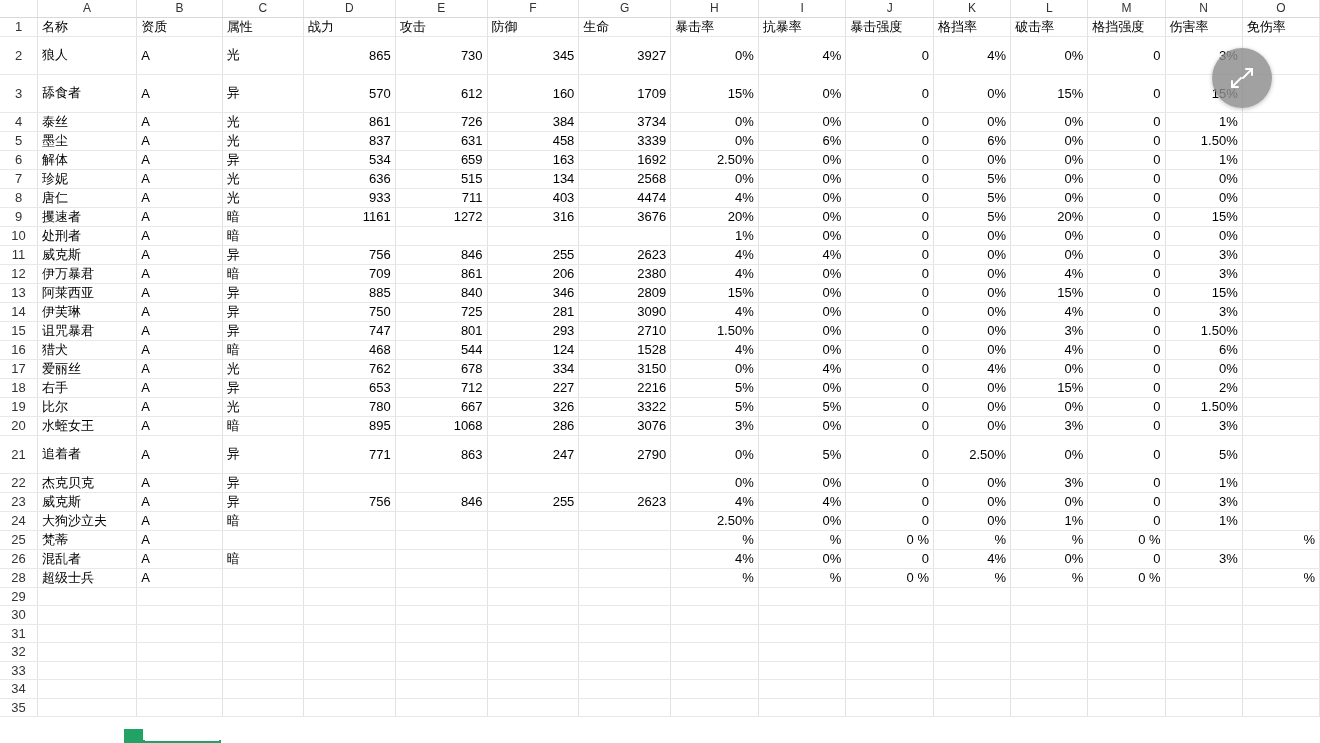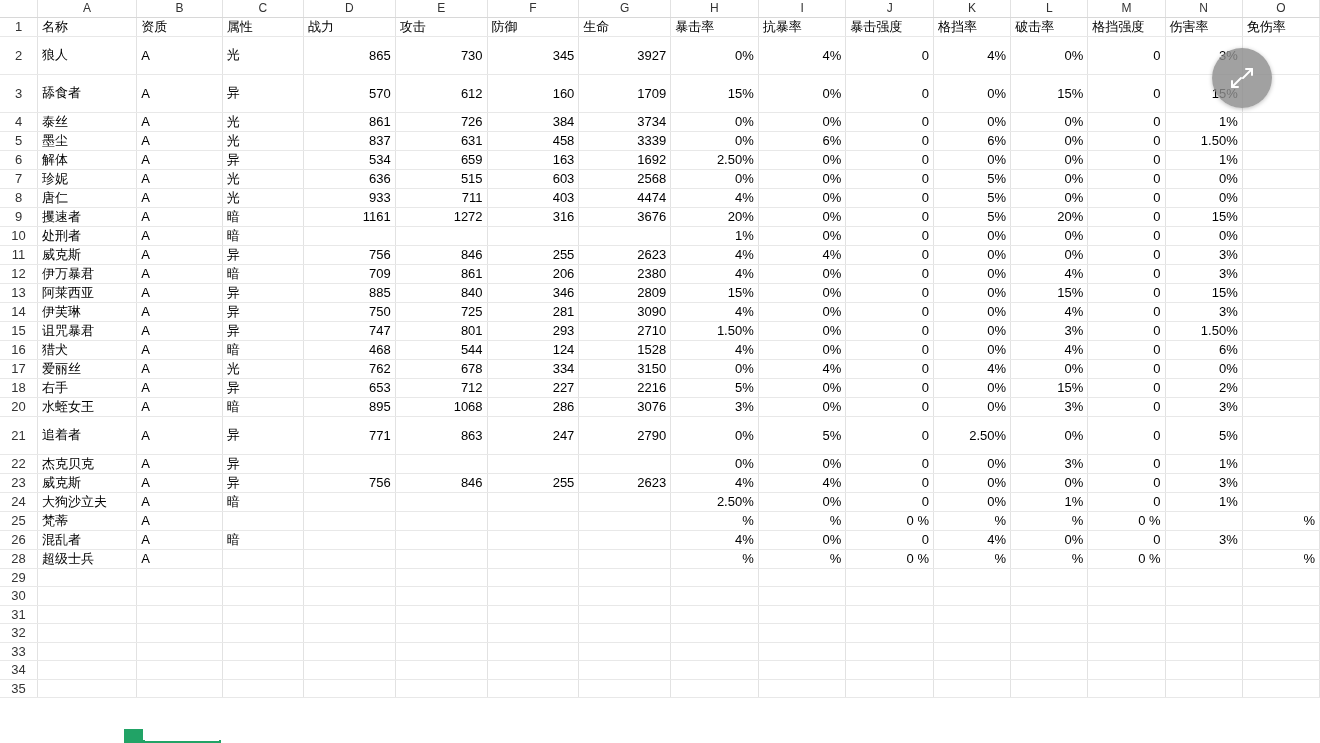--- a/index.html
+++ b/index.html
@@ -271,21 +271,21 @@
           <td class="num">1%</td>
           <td class="num"></td>
         </tr>
         <tr style="height: 18.5px;">
           <td class="rownum">7</td>
           <td class="txt">珍妮</td>
           <td class="txt">A</td>
           <td class="txt">光</td>
           <td class="num">636</td>
           <td class="num">515</td>
-          <td class="num">603</td>
+          <td class="num">134</td>
           <td class="num">2568</td>
           <td class="num">0%</td>
           <td class="num">0%</td>
           <td class="num">0</td>
           <td class="num">5%</td>
           <td class="num">0%</td>
           <td class="num">0</td>
           <td class="num">0%</td>
           <td class="num"></td>
         </tr>
@@ -478,20 +478,38 @@
           <td class="num">712</td>
           <td class="num">227</td>
           <td class="num">2216</td>
           <td class="num">5%</td>
           <td class="num">0%</td>
           <td class="num">0</td>
           <td class="num">0%</td>
           <td class="num">15%</td>
           <td class="num">0</td>
           <td class="num">2%</td>
+          <td class="num"></td>
+        </tr>
+        <tr style="height: 18.5px;">
+          <td class="rownum">19</td>
+          <td class="txt">比尔</td>
+          <td class="txt">A</td>
+          <td class="txt">光</td>
+          <td class="num">780</td>
+          <td class="num">667</td>
+          <td class="num">326</td>
+          <td class="num">3322</td>
+          <td class="num">5%</td>
+          <td class="num">5%</td>
+          <td class="num">0</td>
+          <td class="num">0%</td>
+          <td class="num">0%</td>
+          <td class="num">0</td>
+          <td class="num">1.50%</td>
           <td class="num"></td>
         </tr>
         <tr style="height: 18.5px;">
           <td class="rownum">20</td>
           <td class="txt">水蛭女王</td>
           <td class="txt">A</td>
           <td class="txt">暗</td>
           <td class="num">895</td>
           <td class="num">1068</td>
           <td class="num">286</td>

